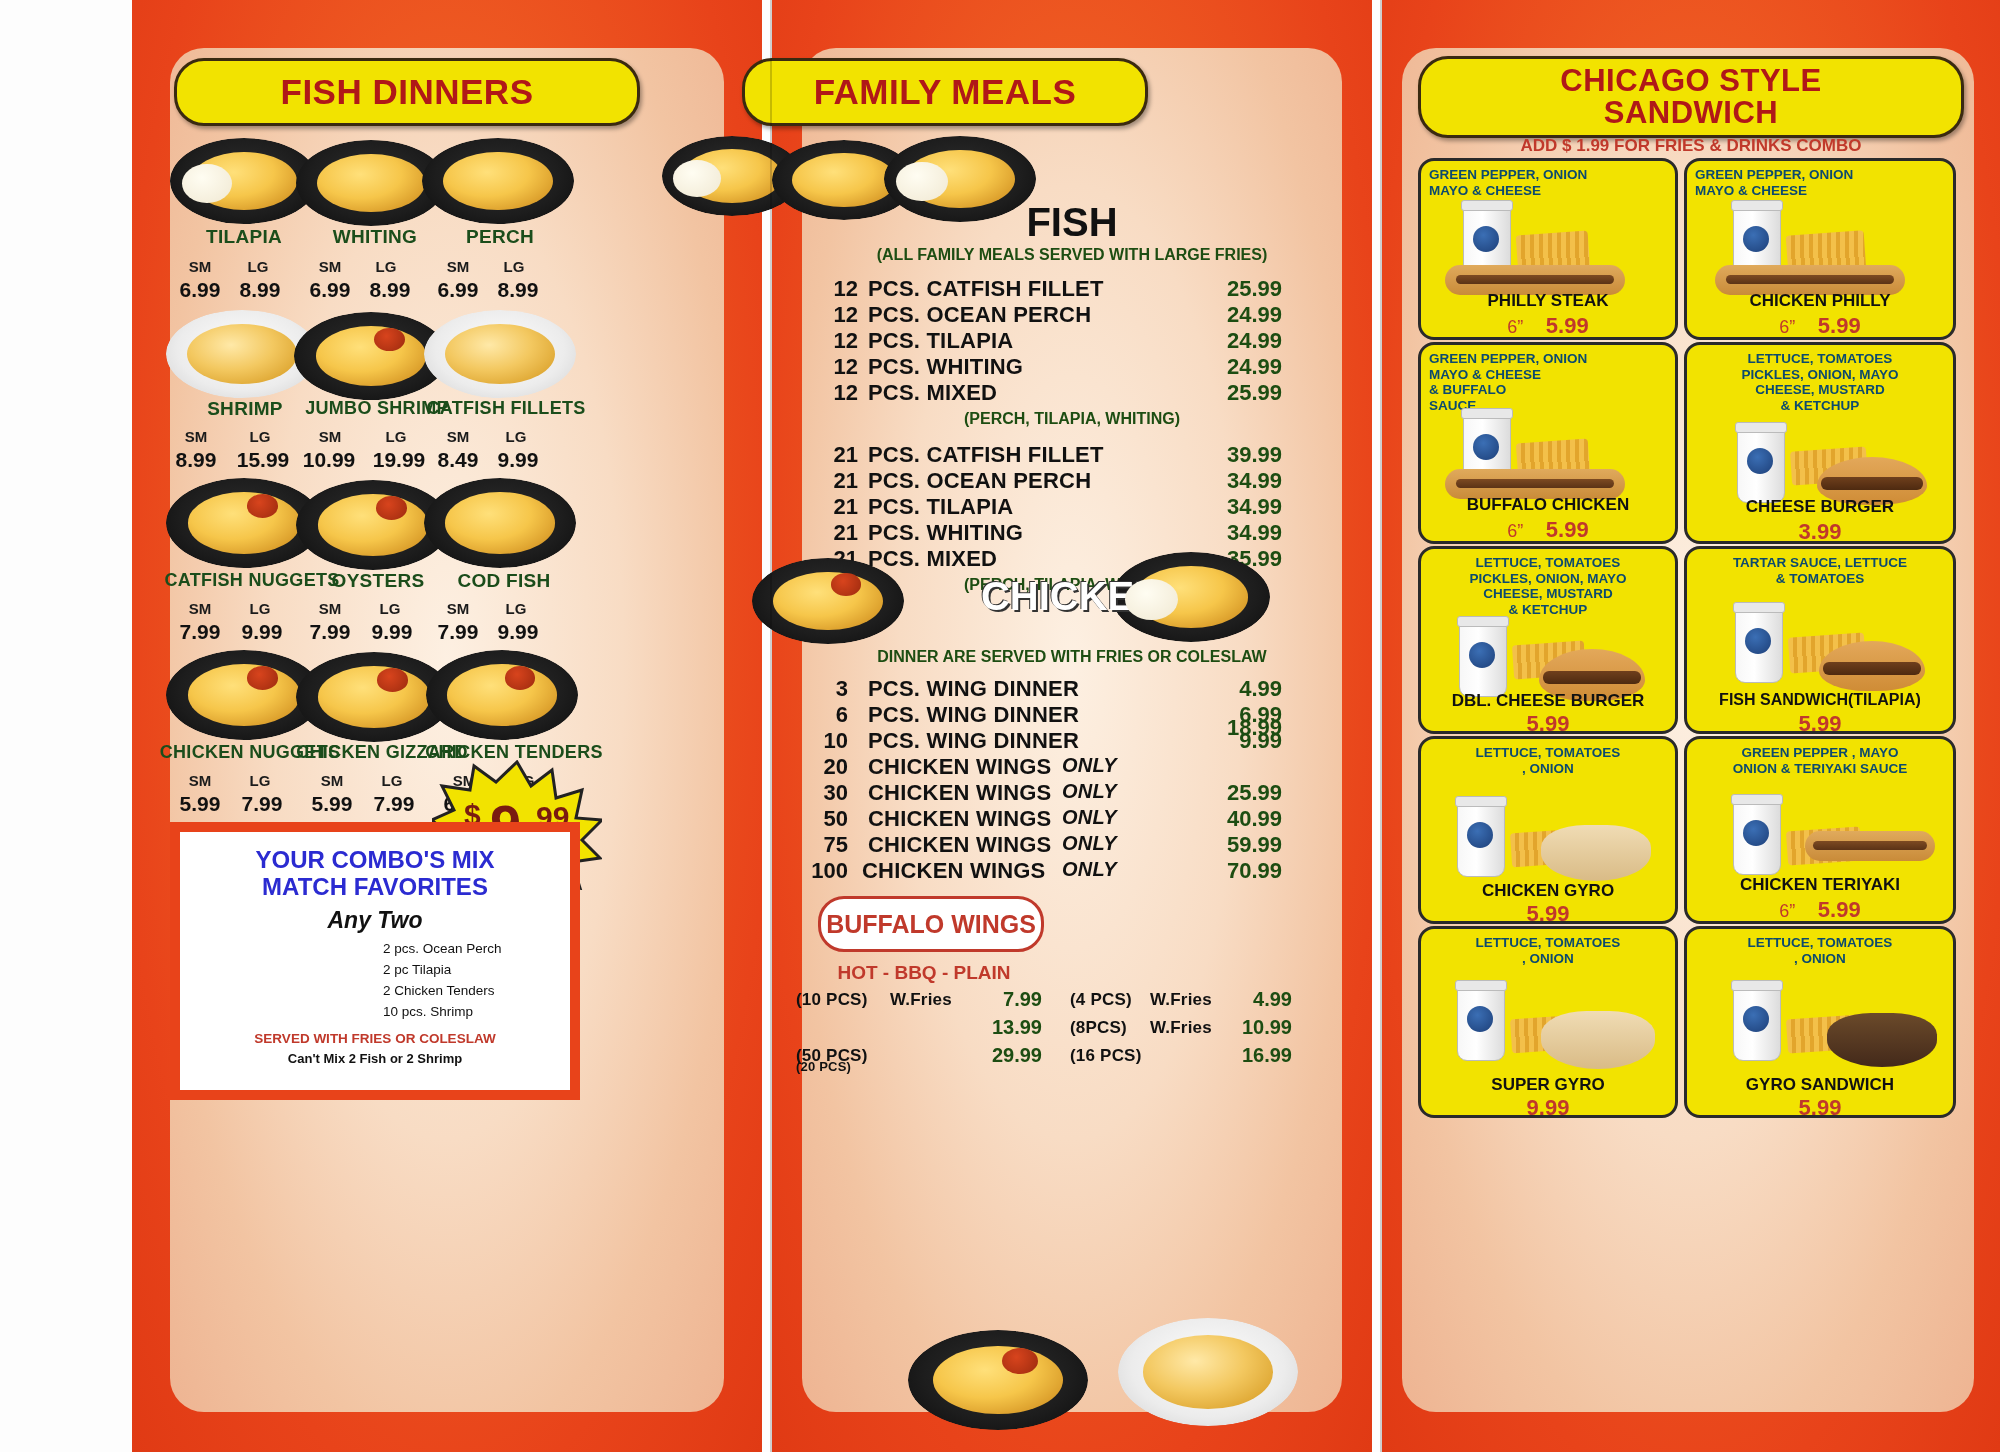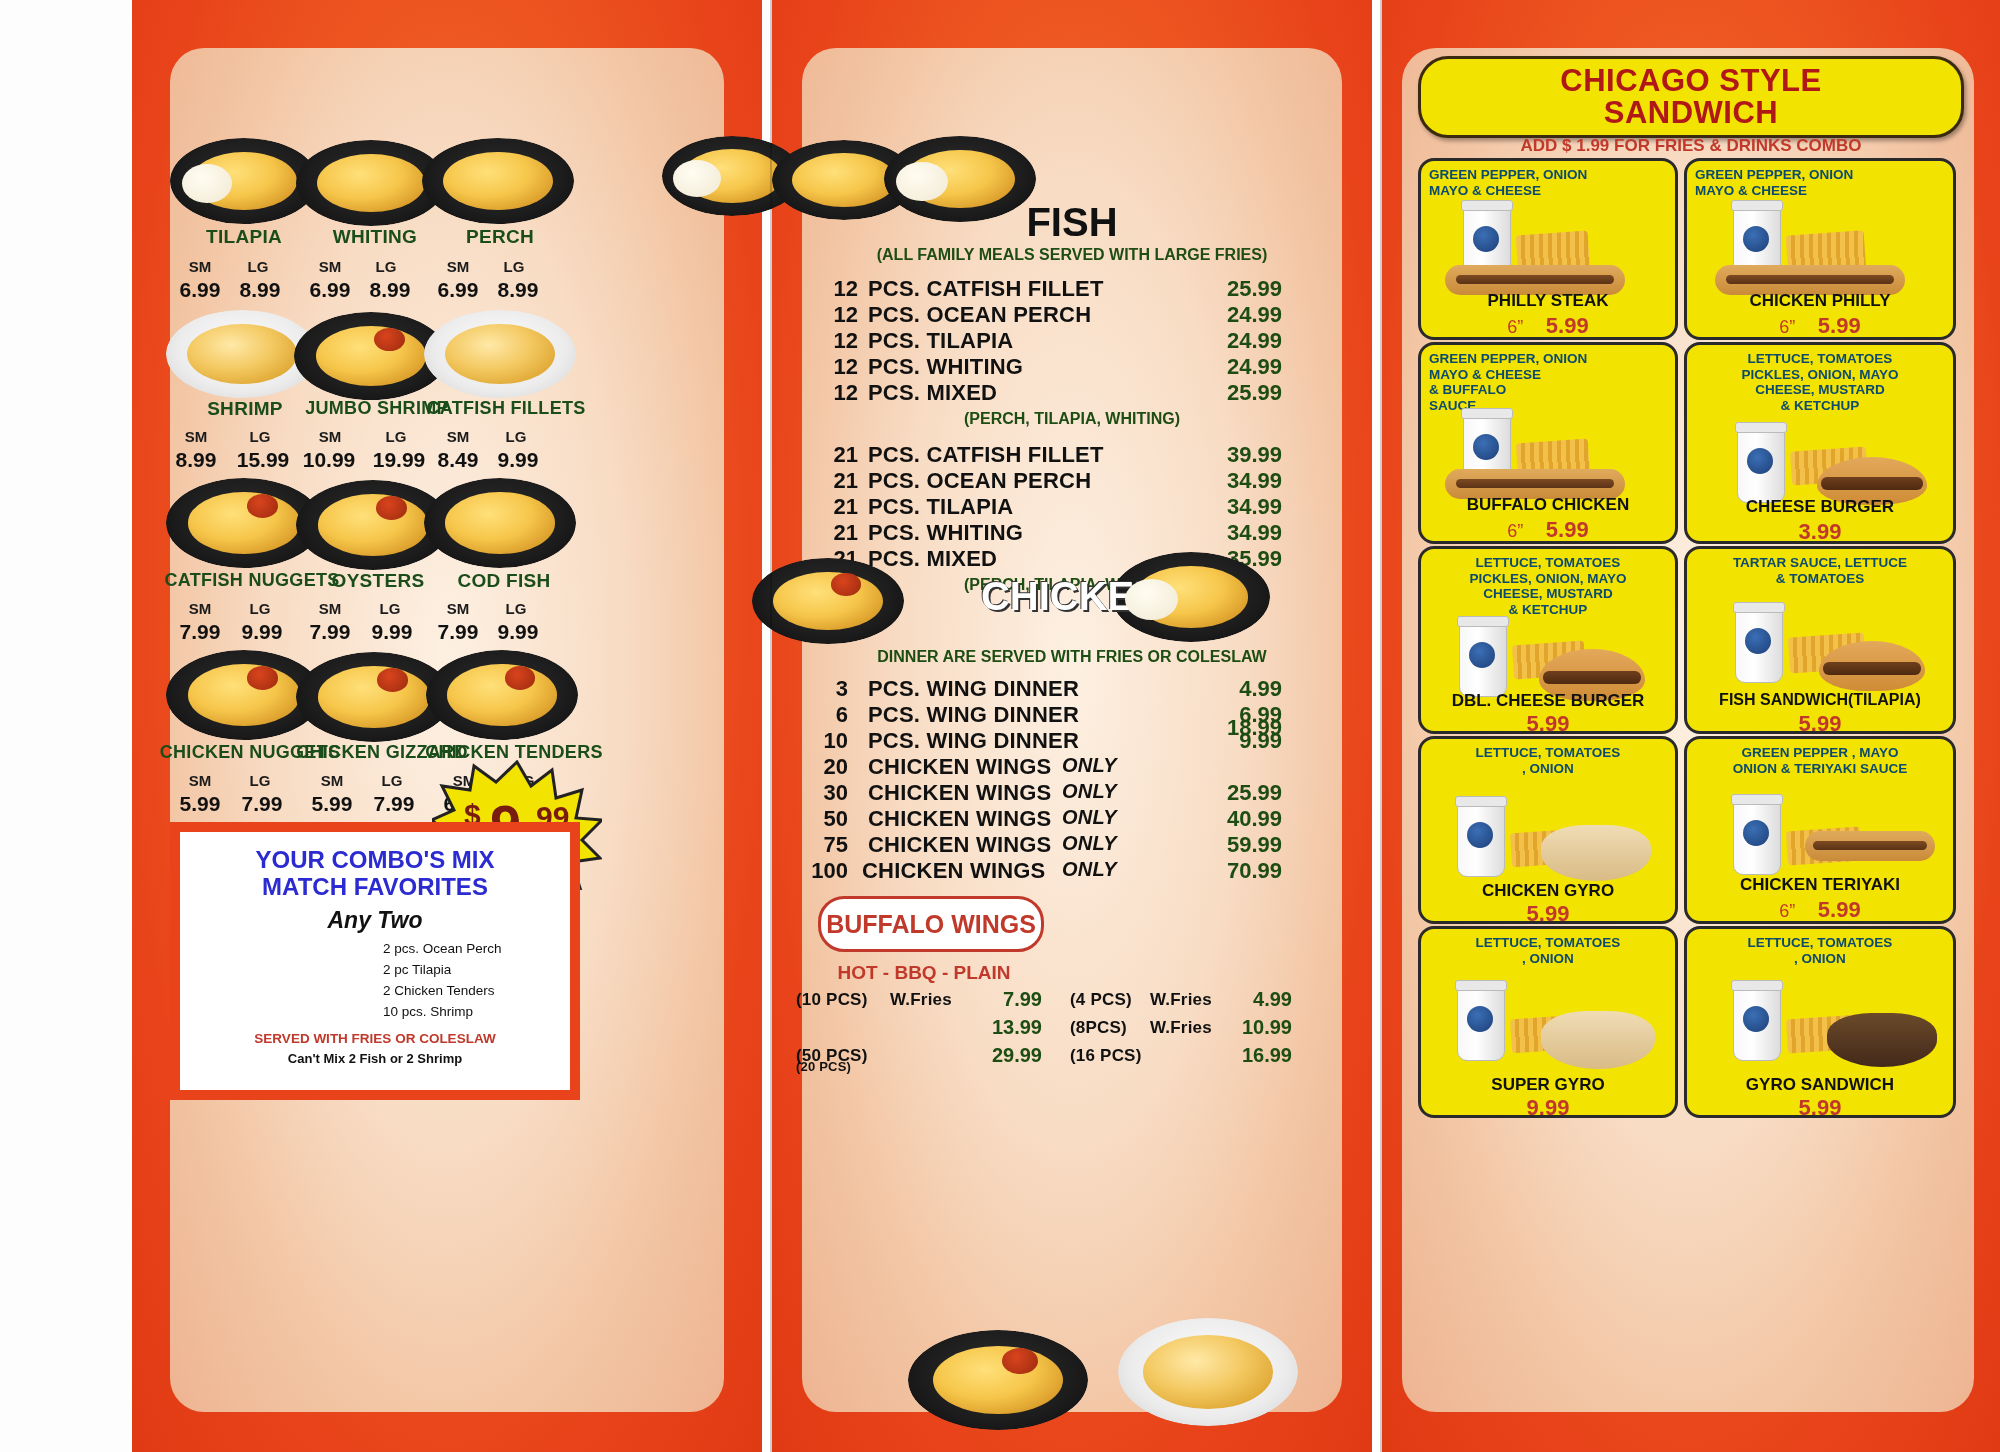--- a/index.html
+++ b/index.html
@@ -84,20 +84,23 @@
   .fold{position:absolute;top:0;bottom:0;width:2px;background:rgba(0,0,0,.18);}
 </style>
 </head>
 <body>
 
 <div class="sheet">
 
   <div class="panel" id="panel-left">
     <div class="inner-card" style="left:38px;right:38px;top:48px;bottom:40px;"></div>
 
+    <div class="header-pill" style="left:42px;top:58px;width:460px;height:62px;font-size:35px;">
+      <span>FISH DINNERS</span>
+    </div>
 
     <div class="food" style="left:38px;top:138px;width:148px;height:86px;">
         <div class="plate rice"></div>
       </div>
     <div class="food" style="left:164px;top:140px;width:150px;height:86px;">
         <div class="plate"></div>
       </div>
     <div class="food" style="left:290px;top:138px;width:152px;height:86px;">
         <div class="plate"></div>
       </div>
@@ -232,20 +235,23 @@
         <div>10 pcs. Shrimp</div>
       </div>
       <div style="position:absolute;left:0;right:0;top:196px;text-align:center;font-size:13.5px;font-weight:bold;color:#c0392b;">SERVED WITH FRIES OR COLESLAW</div>
       <div style="position:absolute;left:0;right:0;top:216px;text-align:center;font-size:13px;font-weight:bold;color:#111;">Can't Mix 2 Fish or 2 Shrimp</div>
     </div>
   </div>
 
   <div class="panel" id="panel-mid">
     <div class="inner-card" style="left:30px;right:30px;top:48px;bottom:40px;"></div>
 
+    <div class="header-pill" style="left:-30px;top:58px;width:400px;height:62px;font-size:35px;">
+      <span>FAMILY MEALS</span>
+    </div>
 
     <div class="food" style="left:-110px;top:136px;width:140px;height:80px;">
         <div class="plate rice"></div>
       </div>
     <div class="food" style="left:-0px;top:140px;width:144px;height:80px;">
         <div class="plate"></div>
       </div>
     <div class="food" style="left:112px;top:136px;width:152px;height:86px;">
         <div class="plate rice"></div>
       </div>

